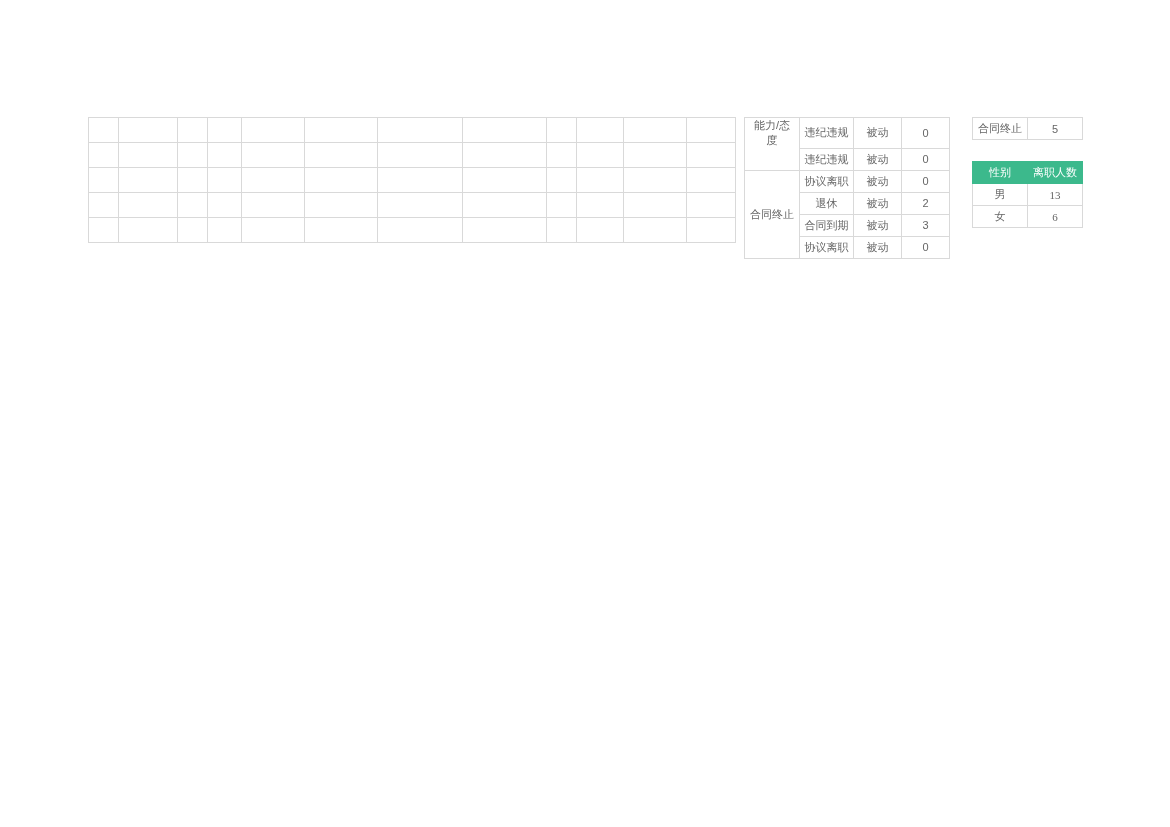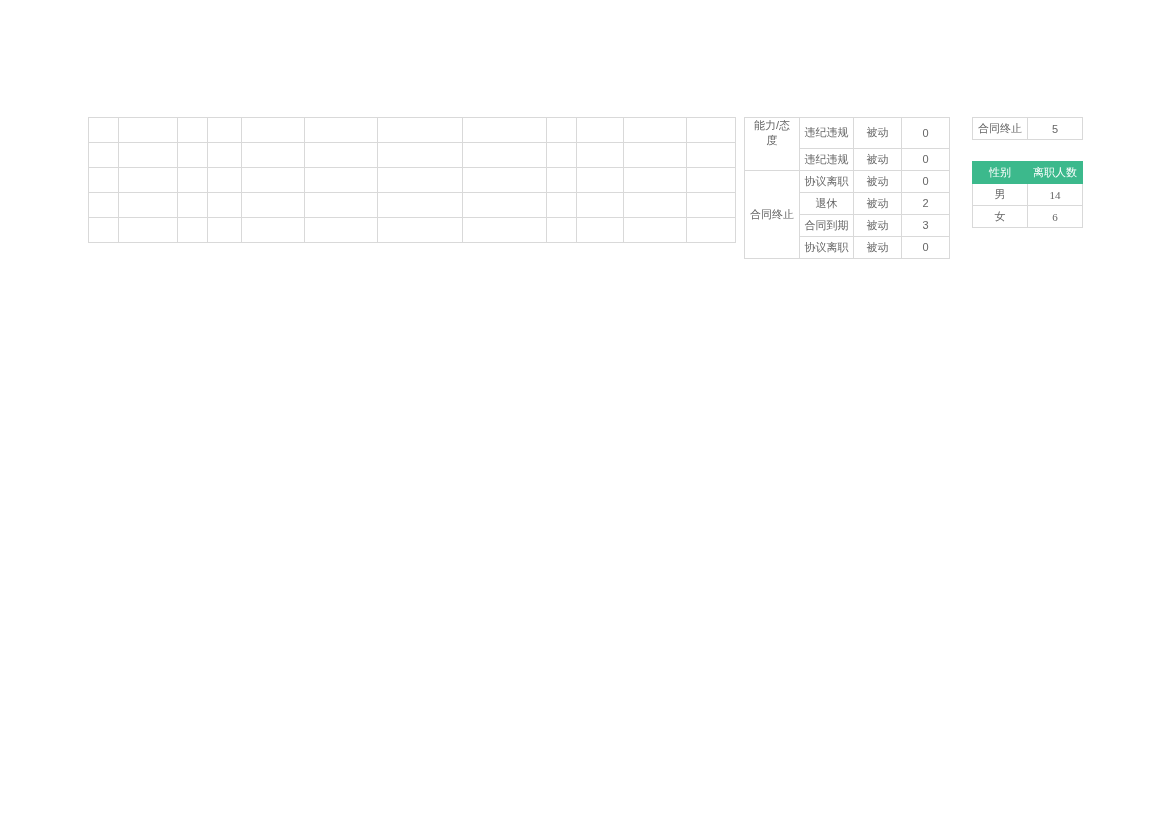--- a/index.html
+++ b/index.html
@@ -234,21 +234,21 @@
         <col style="width: 55px;">
         <col style="width: 55px;">
       </colgroup>
     <tbody>
       <tr>
         <td class="hdr">性别</td>
         <td class="hdr">离职人数</td>
       </tr>
       <tr>
         <td>男</td>
-        <td>14</td>
+        <td>13</td>
       </tr>
       <tr>
         <td>女</td>
         <td>6</td>
       </tr>
     </tbody>
   </table>
 
 </div>
 

